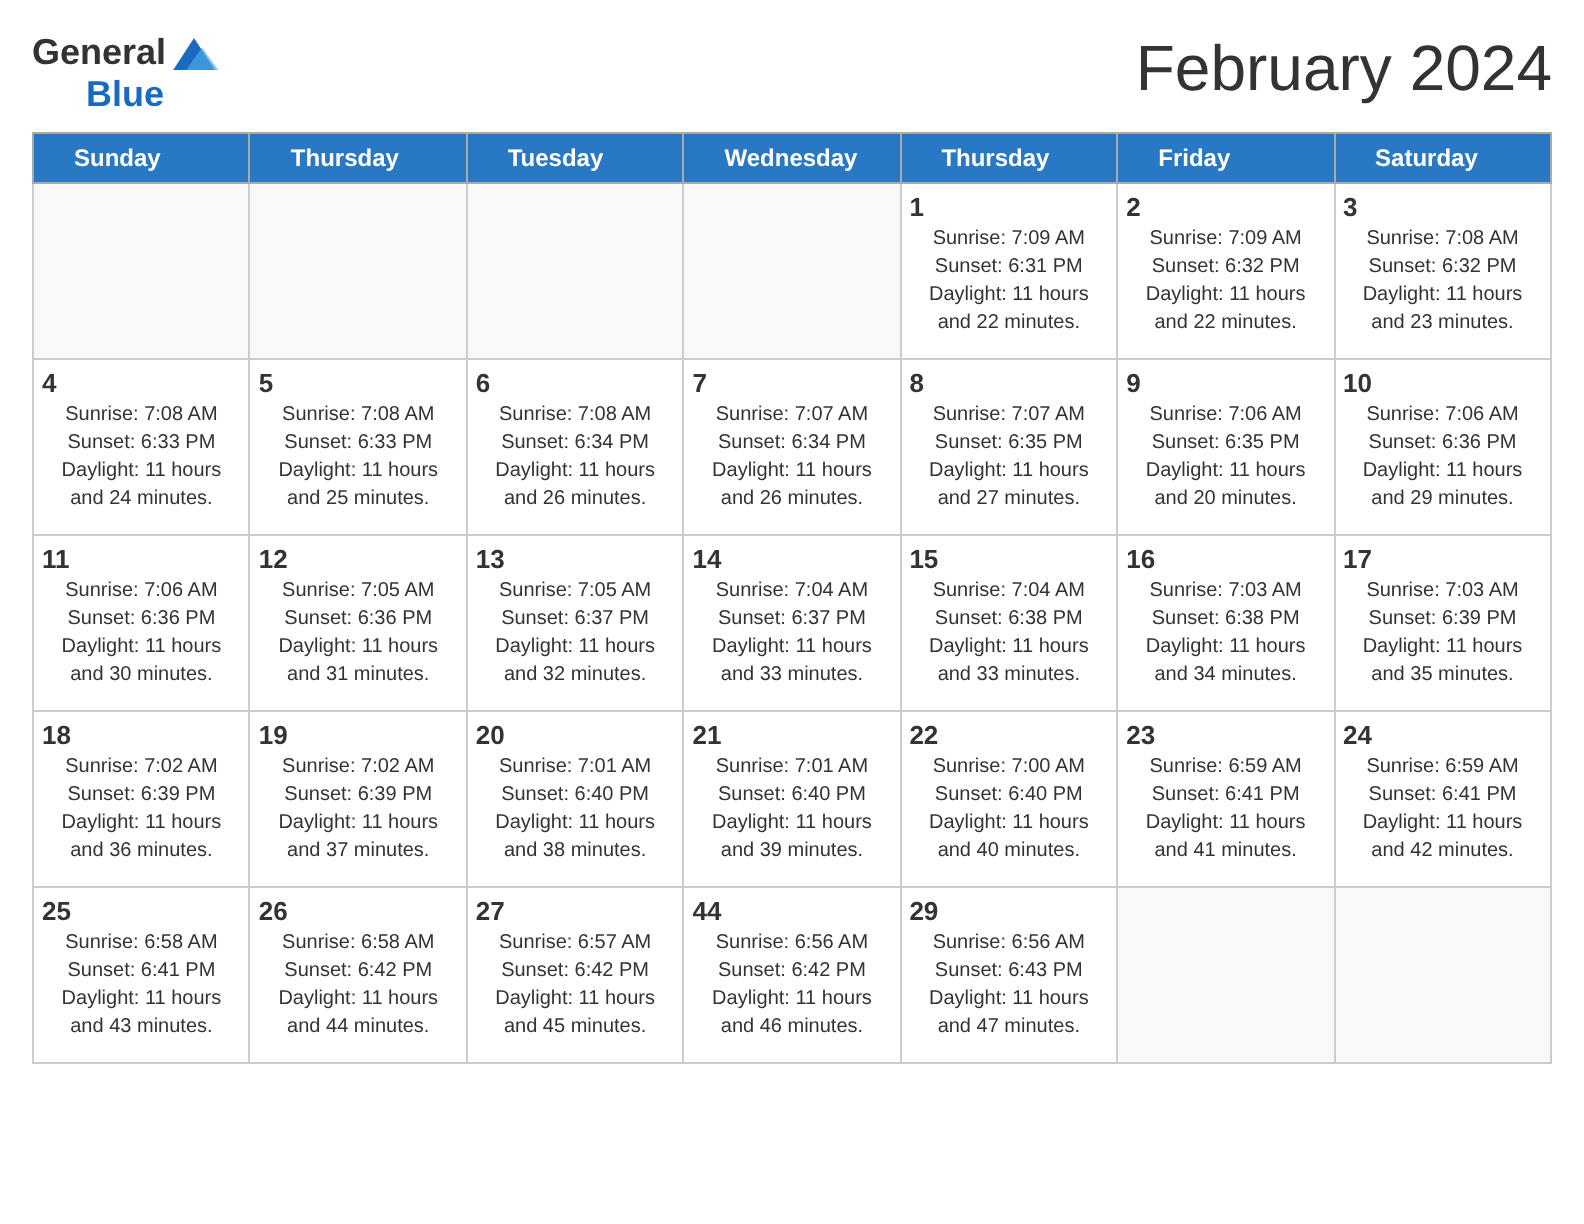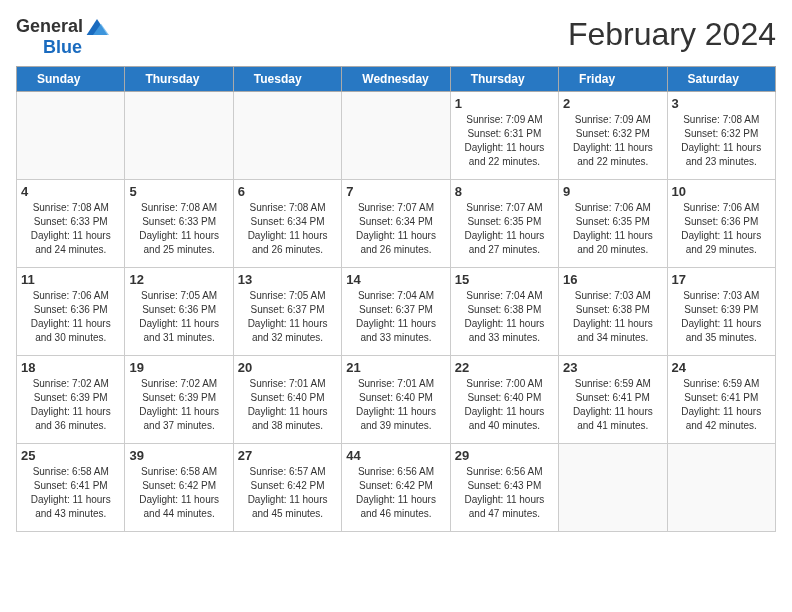--- a/index.html
+++ b/index.html
@@ -228,21 +228,21 @@
           <div class="day-number">24</div>
           <div class="day-info"><span>Sunrise: 6:59 AM</span><br><span>Sunset: 6:41 PM</span><br><span>Daylight: 11 hours</span><br><span>and 42 minutes.</span></div>
         </td>
       </tr>
       <tr>
         <td>
           <div class="day-number">25</div>
           <div class="day-info"><span>Sunrise: 6:58 AM</span><br><span>Sunset: 6:41 PM</span><br><span>Daylight: 11 hours</span><br><span>and 43 minutes.</span></div>
         </td>
         <td>
-          <div class="day-number">39</div>
+          <div class="day-number">26</div>
           <div class="day-info"><span>Sunrise: 6:58 AM</span><br><span>Sunset: 6:42 PM</span><br><span>Daylight: 11 hours</span><br><span>and 44 minutes.</span></div>
         </td>
         <td>
           <div class="day-number">27</div>
           <div class="day-info"><span>Sunrise: 6:57 AM</span><br><span>Sunset: 6:42 PM</span><br><span>Daylight: 11 hours</span><br><span>and 45 minutes.</span></div>
         </td>
         <td>
           <div class="day-number">44</div>
           <div class="day-info"><span>Sunrise: 6:56 AM</span><br><span>Sunset: 6:42 PM</span><br><span>Daylight: 11 hours</span><br><span>and 46 minutes.</span></div>
         </td>

